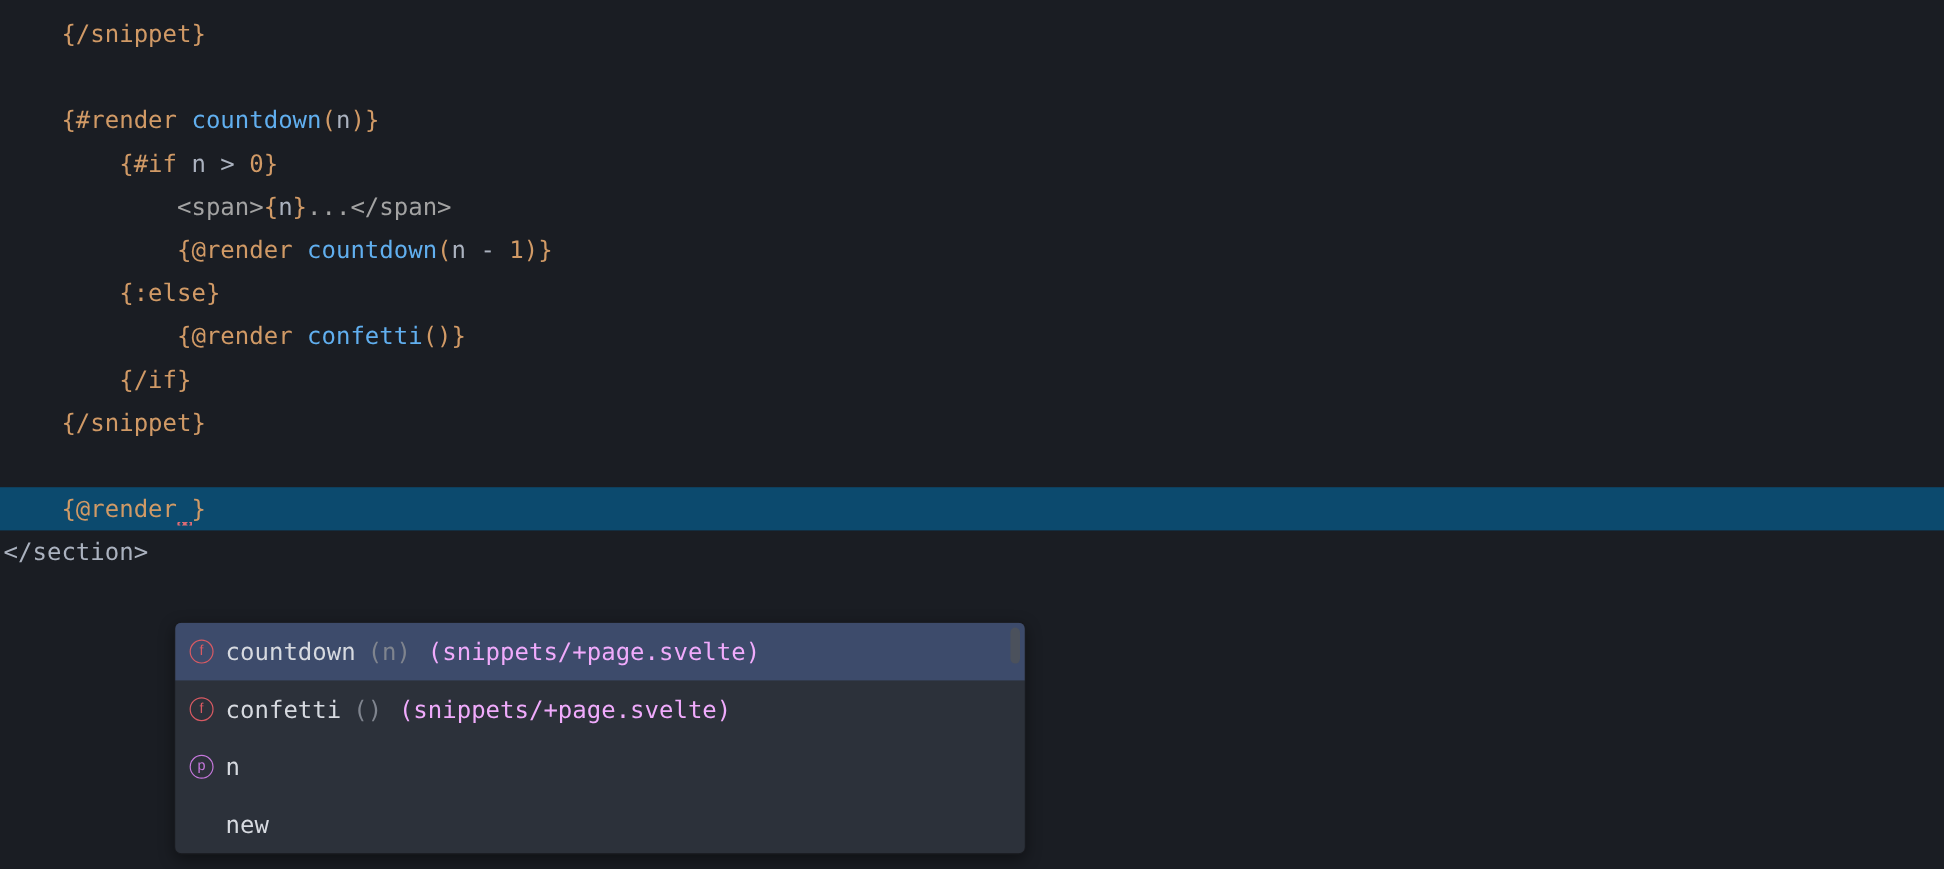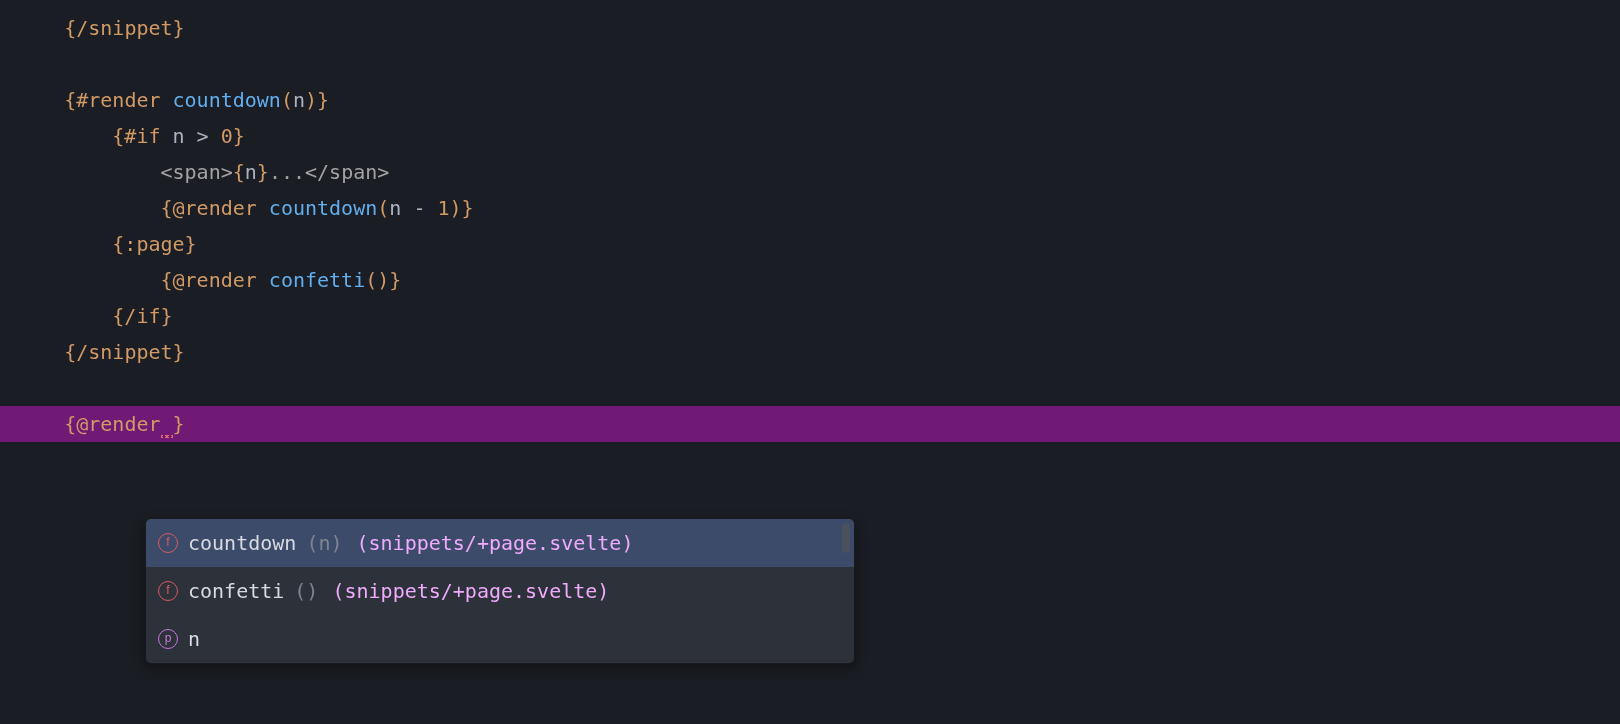--- a/index.html
+++ b/index.html
@@ -16,21 +16,21 @@
   }
   .editor {
     padding: 10px 0 0 0;
     position: relative;
   }
   .line {
     white-space: pre;
     padding-left: 0;
   }
   .highlight-line {
-    background: #701a75;
+    background: #0c4a6e;
   }
   
   .c-brace { color: #d19a66; }
   .c-func { color: #61afef; }
   .c-text { color: #a3a3a3; }
   .c-var { color: #abb2bf; }
   .c-num { color: #d19a66; }
   .c-op { color: #abb2bf; }
   .c-section { color: #abb2bf; }
   
@@ -112,55 +112,60 @@
   }
   .scrollbar-thumb {
     position: absolute;
     right: 0;
     top: 0;
     width: 8px;
     height: 30px;
     background: #4b515c;
     border-radius: 4px;
   }
-  .pad-left { padding-left: 16px; }
+  .pad-left { padding-left: 3px; }
 </style>
 </head>
 <body>
 
 <div class="editor">
   <div class="line pad-left">    <span class="c-brace">{/snippet}</span></div>
   <div class="line pad-left"> </div>
   <div class="line pad-left">    <span class="c-brace">{#render</span><span class="c-func"> countdown</span><span class="c-brace">(</span><span class="c-var">n</span><span class="c-brace">)</span><span class="c-brace">}</span></div>
   <div class="line pad-left">        <span class="c-brace">{#if</span><span class="c-op"> n &gt; </span><span class="c-num">0</span><span class="c-brace">}</span></div>
   <div class="line pad-left">            <span class="c-text">&lt;span&gt;</span><span class="c-brace">{</span><span class="c-var">n</span><span class="c-brace">}</span><span class="c-text">...</span><span class="c-text">&lt;/span&gt;</span></div>
   <div class="line pad-left">            <span class="c-brace">{@render</span><span class="c-func"> countdown</span><span class="c-brace">(</span><span class="c-var">n</span><span class="c-op"> - </span><span class="c-num">1</span><span class="c-brace">)</span><span class="c-brace">}</span></div>
-  <div class="line pad-left">        <span class="c-brace">{:page}</span></div>
+  <div class="line pad-left">        <span class="c-brace">{:else}</span></div>
   <div class="line pad-left">            <span class="c-brace">{@render</span><span class="c-func"> confetti</span><span class="c-brace">()</span><span class="c-brace">}</span></div>
   <div class="line pad-left">        <span class="c-brace">{/if}</span></div>
   <div class="line pad-left">    <span class="c-brace">{/snippet}</span></div>
   <div class="line pad-left"> </div>
   <div class="line pad-left highlight-line">    <span class="c-brace">{@render</span><span class="squiggle"> </span><span class="c-brace">}</span></div>
+  <div class="line pad-left"><span class="c-section">&lt;/section&gt;</span></div>
 </div>
 
 <div class="autocomplete">
   <div id="ac-list">
       <div class="ac-item selected">
         <span class="ac-icon func">f</span>
         <span class="ac-label">countdown</span>
         <span class="ac-sig">(n)</span>
         <span class="ac-path"> (snippets/+page.svelte)</span>
       </div>
       <div class="ac-item">
         <span class="ac-icon func">f</span>
         <span class="ac-label">confetti</span>
         <span class="ac-sig">()</span>
         <span class="ac-path"> (snippets/+page.svelte)</span>
       </div>
       <div class="ac-item">
         <span class="ac-icon prop">p</span>
         <span class="ac-label">n</span>
       </div>
+      <div class="ac-item">
+        <span class="ac-icon none"></span>
+        <span class="ac-label">new</span>
+      </div>
     </div>
   <div class="scrollbar-track">
     <div class="scrollbar-thumb"></div>
   </div>
 </div>
 
 </body></html>

